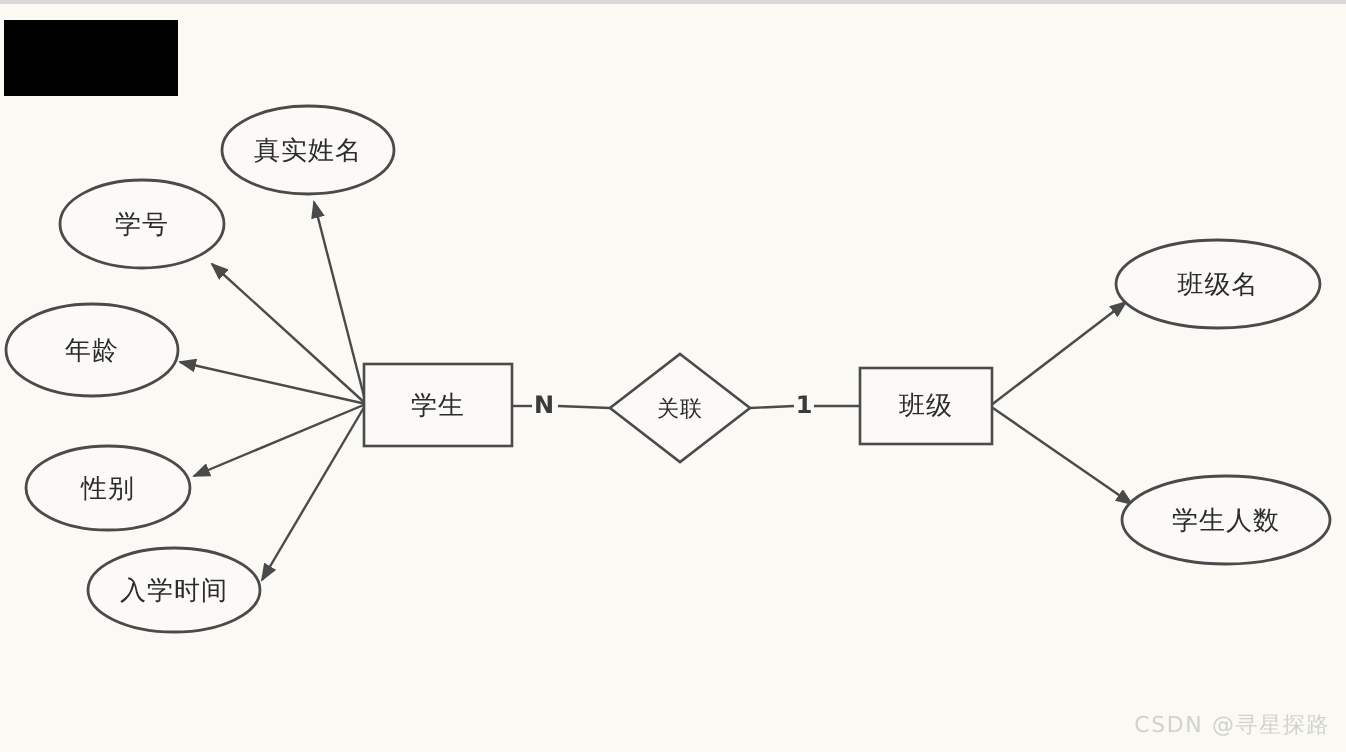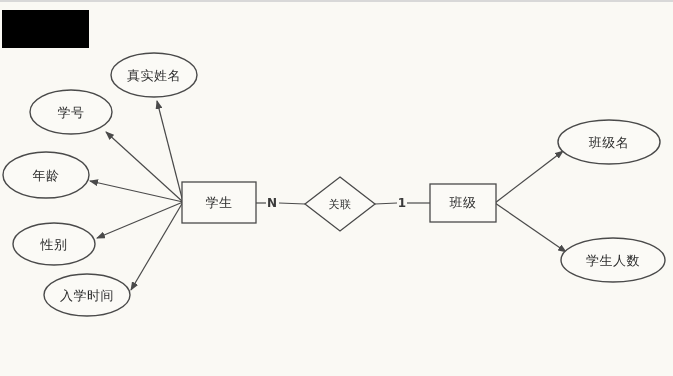--- a/index.html
+++ b/index.html
@@ -158,14 +158,15 @@
       <ellipse class="ellipse-shape" cx="609" cy="140" rx="51" ry="22"></ellipse>
       <text class="node-text" x="609" y="141">班级名</text>
     </g>
 
     <g>
       <ellipse class="ellipse-shape" cx="613" cy="258" rx="52" ry="22"></ellipse>
       <text class="node-text" x="613" y="259">学生人数</text>
     </g>
   </svg>
 
+  <div class="watermark">CSDN @寻星探路</div>
 
 </div>
 
 </body></html>

